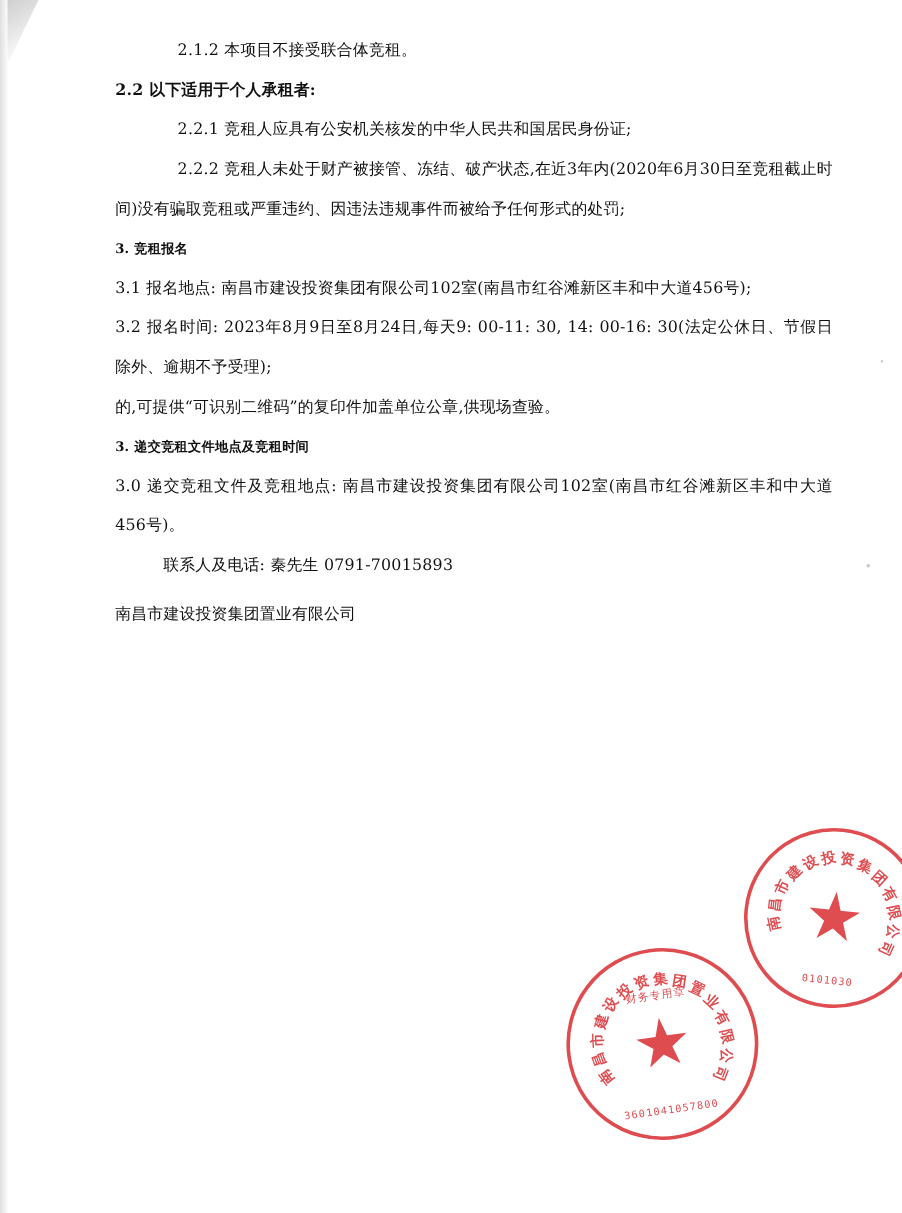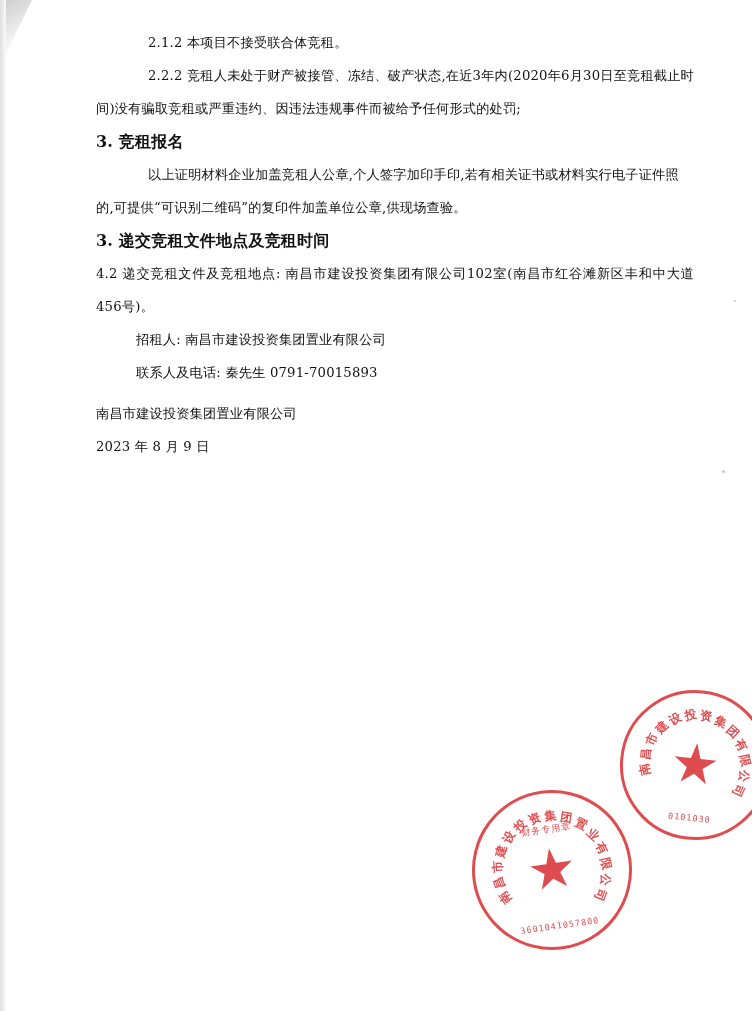--- a/index.html
+++ b/index.html
@@ -42,21 +42,21 @@
 
   p {
     margin: 0 0 0 0;
     font-size: 13.2px;
     line-height: 33px;
     letter-spacing: 0.2px;
     text-align: justify;
   }
   .indent-2 { text-indent: 52px; }
   .bold { font-weight: bold; }
-  .sec-head { font-weight: bold; font-size: 16px; }
+  .sec-head { font-weight: bold; font-size: 11px; }
   .gap-m { height: 8px; }
 
   .contact-block p { padding-left: 40px; }
   .signature { text-align: right; padding-right: 34px; line-height: 31px; }
 
   
   .stamp {
     position: absolute;
     border-radius: 50%;
     border: 3px solid #d8262a;
@@ -119,50 +119,51 @@
 
 <div class="scan-edge-left"></div>
 <div class="scan-corner"></div>
 <div class="scan-speck" style="left:722px;top:470px;width:3px;height:3px;"></div>
 <div class="scan-speck" style="left:734px;top:300px;width:2px;height:2px;"></div>
 
 <div class="doc">
 
   <p class="indent-2">2.1.2 本项目不接受联合体竞租。</p>
 
-
+  <p class="bold">2.2 以下适用于个人承租者:</p>
+
+  <p class="indent-2">2.2.1 竞租人应具有公安机关核发的中华人民共和国居民身份证;</p>
 
   <p class="indent-2">2.2.2 竞租人未处于财产被接管、冻结、破产状态,在近3年内(2020年6月30日至竞租截止时间)没有骗取竞租或严重违约、因违法违规事件而被给予任何形式的处罚;</p>
 
 
   <p class="sec-head">3. 竞租报名</p>
 
-
-
-
-  <p class="indent-2">以上证明材料企业加盖竞租人公章,个人签字加印手印,若有相关证书或材料实行电子证件照</p>
+  <p>3.1 报名地点: 南昌市建设投资集团有限公司102室(南昌市红谷滩新区丰和中大道456号);</p>
+
+  <p>3.2 报名时间: 2023年8月9日至8月24日,每天9: 00-11: 30, 14: 00-16: 30(法定公休日、节假日除外、逾期不予受理);</p>
+
+
 
   <p>的,可提供“可识别二维码”的复印件加盖单位公章,供现场查验。</p>
 
   <p class="sec-head">3. 递交竞租文件地点及竞租时间</p>
 
 
-  <p>4.2 递交竞租文件及竞租地点: 南昌市建设投资集团有限公司102室(南昌市红谷滩新区丰和中大道456号)。</p>
+  <p>3.0 递交竞租文件及竞租地点: 南昌市建设投资集团有限公司102室(南昌市红谷滩新区丰和中大道456号)。</p>
 
 
   <div class="contact-block">
-    <p><span>招租人:</span> <span>南昌市建设投资集团置业有限公司</span></p>
     <p><span>联系人及电话:</span> <span>秦先生  0791-70015893</span></p>
   </div>
 
   <div class="gap-m"></div>
 
   <div class="signature">
     <p>南昌市建设投资集团置业有限公司</p>
-    <p>2023 年 8 月 9 日</p>
   </div>
 
 </div>
 
 <div class="stamp secondary">
   <div class="star"></div>
   <div class="arc-text">
       <span style="transform: rotate(-108deg) translate(0px, -58px) rotate(0deg);">南</span>
       <span style="transform: rotate(-90deg) translate(0px, -58px) rotate(0deg);">昌</span>
       <span style="transform: rotate(-72deg) translate(0px, -58px) rotate(0deg);">市</span>

